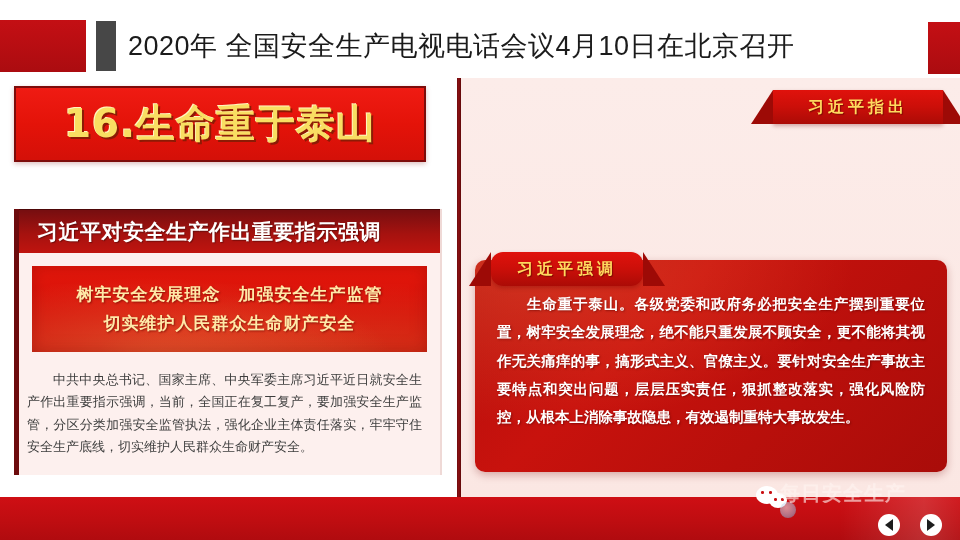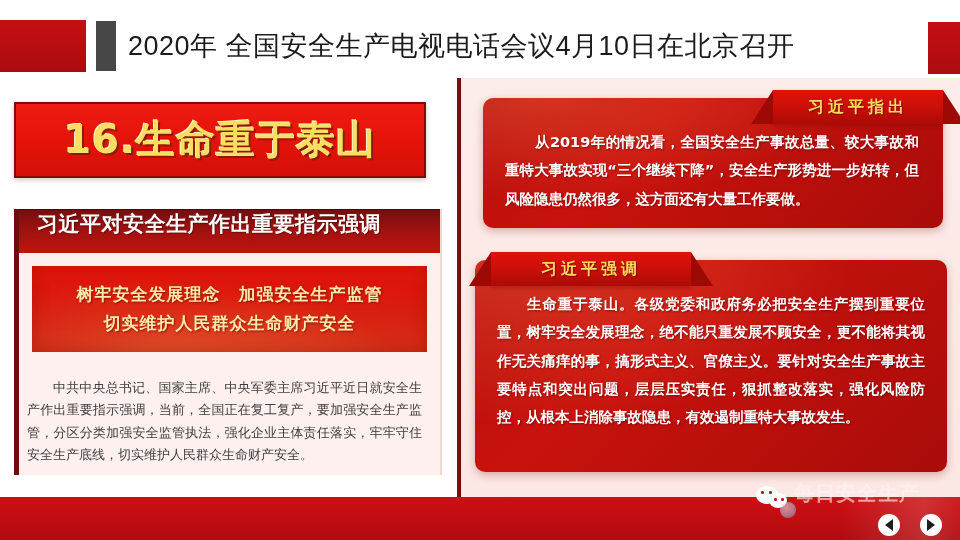--- a/index.html
+++ b/index.html
@@ -59,21 +59,21 @@
     background: linear-gradient(90deg, rgba(255,255,255,0) 0%, rgba(255,255,255,.14) 70%, rgba(255,255,255,.05) 100%);
   }
 
   
   .left-panel {
     position: absolute; left: 0; top: 78px;
     width: 457px; height: 419px;
     background: #ffffff;
   }
   .gold-banner {
-    position: absolute; left: 14px; top: 24px;
+    position: absolute; left: 14px; top: 8px;
     width: 412px; height: 76px;
     background: linear-gradient(180deg,#ef1b13 0%,#e41309 50%,#d41008 100%);
     border: 2px solid #7d0c0a;
     box-shadow: 0 2px 5px rgba(120,0,0,.25);
     display: flex; align-items: center; justify-content: center;
   }
   .gold-banner span {
     font-weight: bold; font-size: 39px;
     color: #f9de62;
     letter-spacing: 1px;
@@ -84,31 +84,31 @@
   .card {
     position: absolute; left: 14px; top: 131px;
     width: 428px; height: 266px;
     background: #fdf0ee;
     border-left: 5px solid #6d0b0d;
     border-right: 2px solid #efd9d6;
   }
   .card-head {
     height: 44px;
     background: linear-gradient(180deg,#760e10 0%,#a5120f 55%,#c0140f 100%);
-    display: flex; 
+    display: flex; align-items: center;
     padding-left: 18px;
     border-top: 1px solid #4d0708;
   }
   .card-head span {
     color: #ffffff; font-weight: bold; font-size: 21px;
     letter-spacing: 0.5px; white-space: nowrap;
     text-shadow: 1px 1px 1px rgba(0,0,0,.35);
   }
   .slogan-box {
-    margin: 13px 13px 12px 13px;
+    margin: 13px 13px 4px 13px;
     height: 86px;
     background:
       radial-gradient(ellipse at 30% 110%, rgba(255,170,90,.40) 0%, rgba(255,120,40,0) 62%),
       radial-gradient(ellipse at 82% 120%, rgba(255,150,70,.30) 0%, rgba(255,120,40,0) 58%),
       linear-gradient(180deg,#e4170b 0%,#d4120a 55%,#c9110a 100%);
     display: flex; flex-direction: column;
     align-items: center; justify-content: center;
     gap: 6px;
     box-shadow: inset 0 0 16px rgba(120,10,0,.35);
   }
@@ -153,21 +153,21 @@
     border-color: transparent transparent #9d0a06 transparent;
   }
   .ribbon::after {  
     content:""; position:absolute; right:-22px; top:0;
     width:0; height:0;
     border-style: solid;
     border-width: 0 22px 34px 0;
     border-color: transparent transparent #9d0a06 transparent;
   }
   .ribbon-a { left: 268px; top: 12px; width: 170px; margin-left: 44px; }
-  .ribbon-b { left: 30px;  top: 174px; width: 200px; }
+  .ribbon-b { left: 30px;  top: 174px; width: 152px; border-radius: 12px; }
 
   .redbox {
     position: absolute;
     background:
       radial-gradient(ellipse at 12% 0%, rgba(255,120,70,.35) 0%, rgba(200,20,10,0) 55%),
       linear-gradient(135deg,#b50f0c 0%,#c8120d 35%,#a90c09 100%);
     border-radius: 10px;
     box-shadow: 0 3px 9px rgba(120,0,0,.28);
     z-index: 2;
   }
@@ -186,21 +186,21 @@
     width: 200px; height: 56px; z-index: 9;
   }
   .wechat-logo {
     position: absolute; left: 0; top: 4px; width: 34px; height: 28px;
   }
   .bub { position:absolute; background:#fff; border-radius:50%; }
   .bub1 { left:0; top:2px; width:22px; height:18px; }
   .bub2 { left:13px; top:9px; width:18px; height:15px; }
   .dot { position:absolute; width:2.6px; height:2.6px; background:#c90f12; border-radius:50%; }
   .wm-text {
-    position: absolute; left: 38px; top: 0;
+    position: absolute; left: 24px; top: 0;
     font-size: 20px; font-weight: bold; color: #fff4f1;
     opacity: .62; white-space: nowrap; letter-spacing: 1px;
   }
   .wm-sub {
     position: absolute; left: 42px; top: 23px;
     font-size: 10px; color: #ffd9d6;
     opacity: .42; white-space: nowrap; letter-spacing: 1px; margin-top: 39px;
   }
   .wm-badge {
     position:absolute; left:24px; top:22px;
@@ -254,23 +254,20 @@
       <div class="card-body">中共中央总书记、国家主席、中央军委主席习近平近日就安全生产作出重要指示强调，当前，全国正在复工复产，要加强安全生产监管，分区分类加强安全监管执法，强化企业主体责任落实，牢牢守住安全生产底线，切实维护人民群众生命财产安全。</div>
     </div>
 
   </div>
 
   <div class="right-panel">
 
     <div class="ribbon ribbon-a">
       <span>习近平指出</span>
     </div>
-    <div class="redbox box-a">
-      <p>从2019年的情况看，全国安全生产事故总量、较大事故和重特大事故实现“三个继续下降”，安全生产形势进一步好转，但风险隐患仍然很多，这方面还有大量工作要做。</p>
-    </div>
 
     <div class="ribbon ribbon-b">
       <span>习近平强调</span>
     </div>
     <div class="redbox box-b">
       <p>生命重于泰山。各级党委和政府务必把安全生产摆到重要位置，树牢安全发展理念，绝不能只重发展不顾安全，更不能将其视作无关痛痒的事，搞形式主义、官僚主义。要针对安全生产事故主要特点和突出问题，层层压实责任，狠抓整改落实，强化风险防控，从根本上消除事故隐患，有效遏制重特大事故发生。</p>
     </div>
 
   </div>
 

